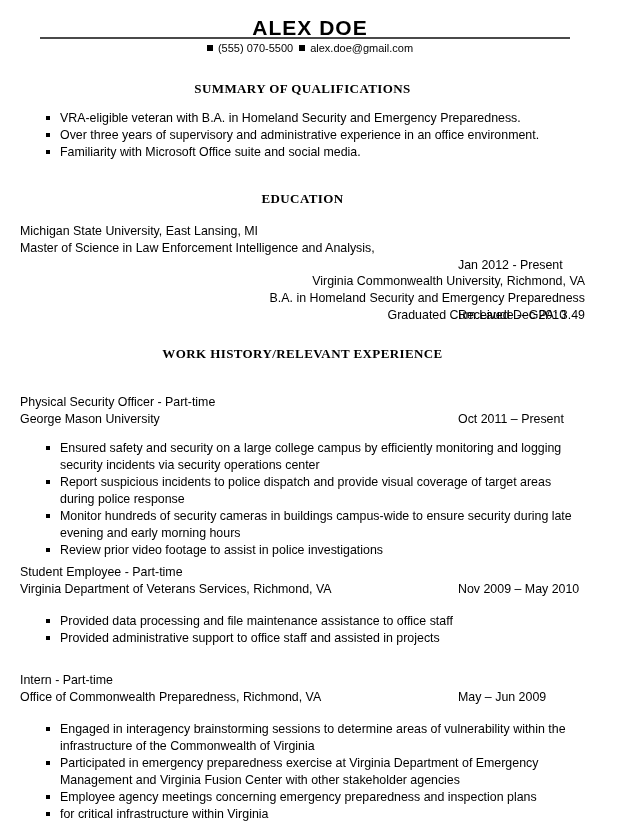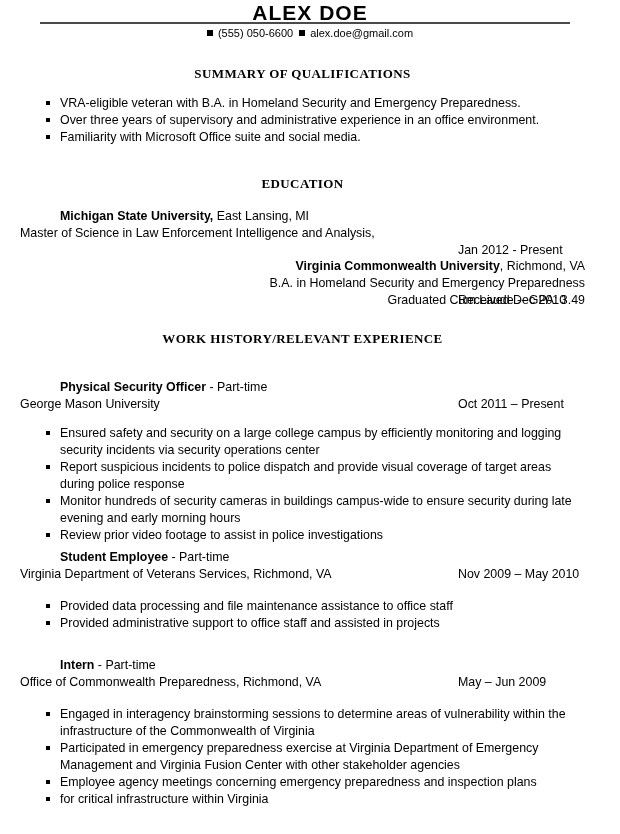--- a/index.html
+++ b/index.html
@@ -7,30 +7,31 @@
     position:relative;
     width:620px; height:834px;
     margin:0 auto;
     background:#ffffff;
     color:#000000;
     font-family:"Liberation Sans", sans-serif;
     font-size:12.4px;
     line-height:17px;
     overflow:hidden;
   }
-  .b { font-weight:700;margin-left:40px; }
+  .b { font-weight:400; }
 
   
   .name {
     text-align:center;
     font-weight:700;
     font-size:21px;
     line-height:19px;
     padding-top:3px;
     letter-spacing:1px;
+    margin-top:15px;
   }
   .rule {
     height:0;
     border-top:2px solid #4a4a4a;
     margin:0 50px 0 40px;
   }
   .contact {
     text-align:center;
     font-size:11px;
     line-height:12px;
@@ -84,21 +85,21 @@
   .job-2 ul.blist { margin-top:15px; }
   .job-3 ul.blist { margin-top:15px; }
 </style>
 </head>
 <body>
 
 <div class="page">
 
   <div class="name">ALEX DOE</div>
   <div class="rule"></div>
-  <div class="contact"><span class="csq"></span><span>(555) 050-6600</span><span class="csq second"></span><span>alex.doe@gmail.com</span></div>
+  <div class="contact"><span class="csq"></span><span>(555) 070-5500</span><span class="csq second"></span><span>alex.doe@gmail.com</span></div>
 
   <div class="content">
 
     <div class="sec-h summary">SUMMARY OF QUALIFICATIONS</div>
     <ul class="blist summary-list">
       <li><span class="sq"></span><span>VRA-eligible veteran with B.A. in Homeland Security and Emergency Preparedness.</span></li>
       <li><span class="sq"></span><span>Over three years of supervisory and administrative experience in an office environment.</span></li>
       <li><span class="sq"></span><span>Familiarity with Microsoft Office suite and social media.</span></li>
     </ul>
 

